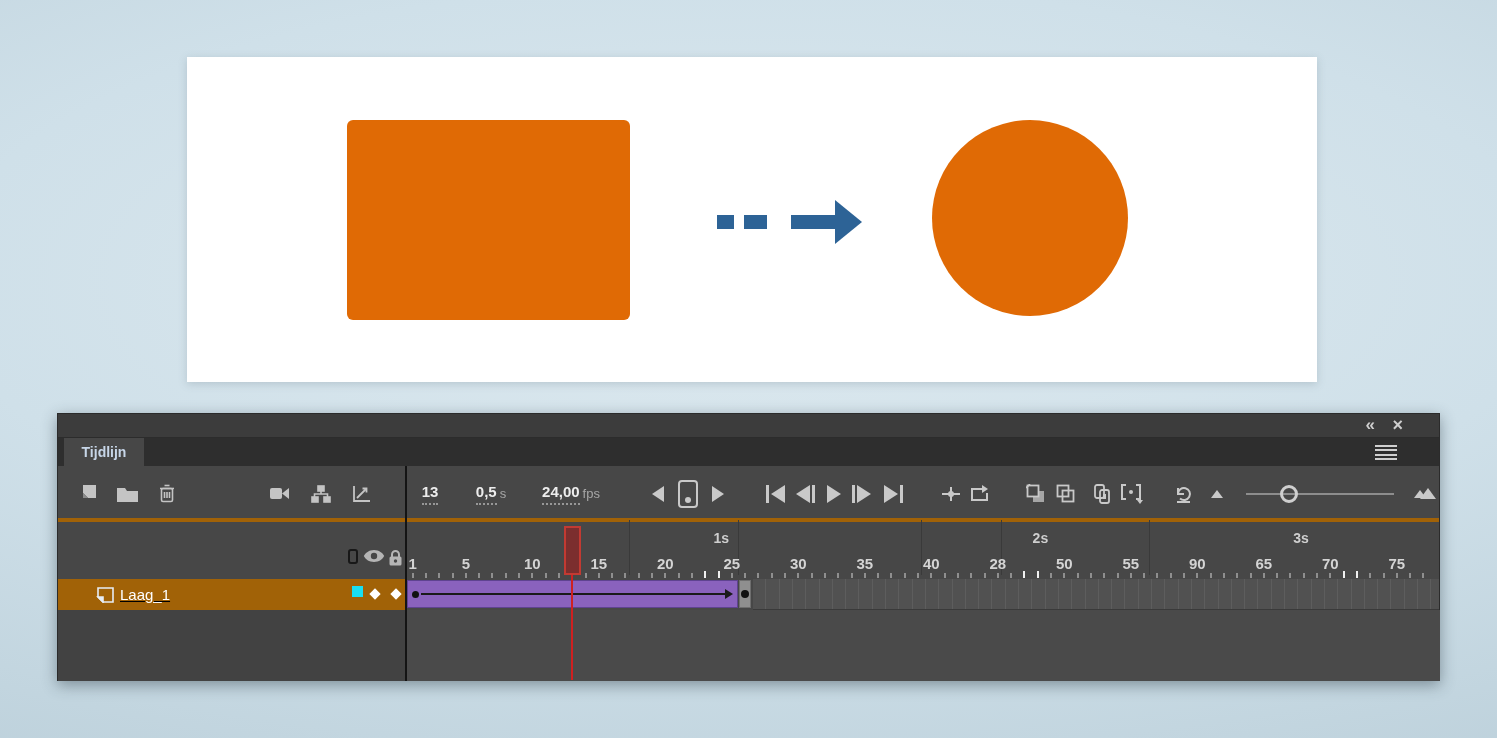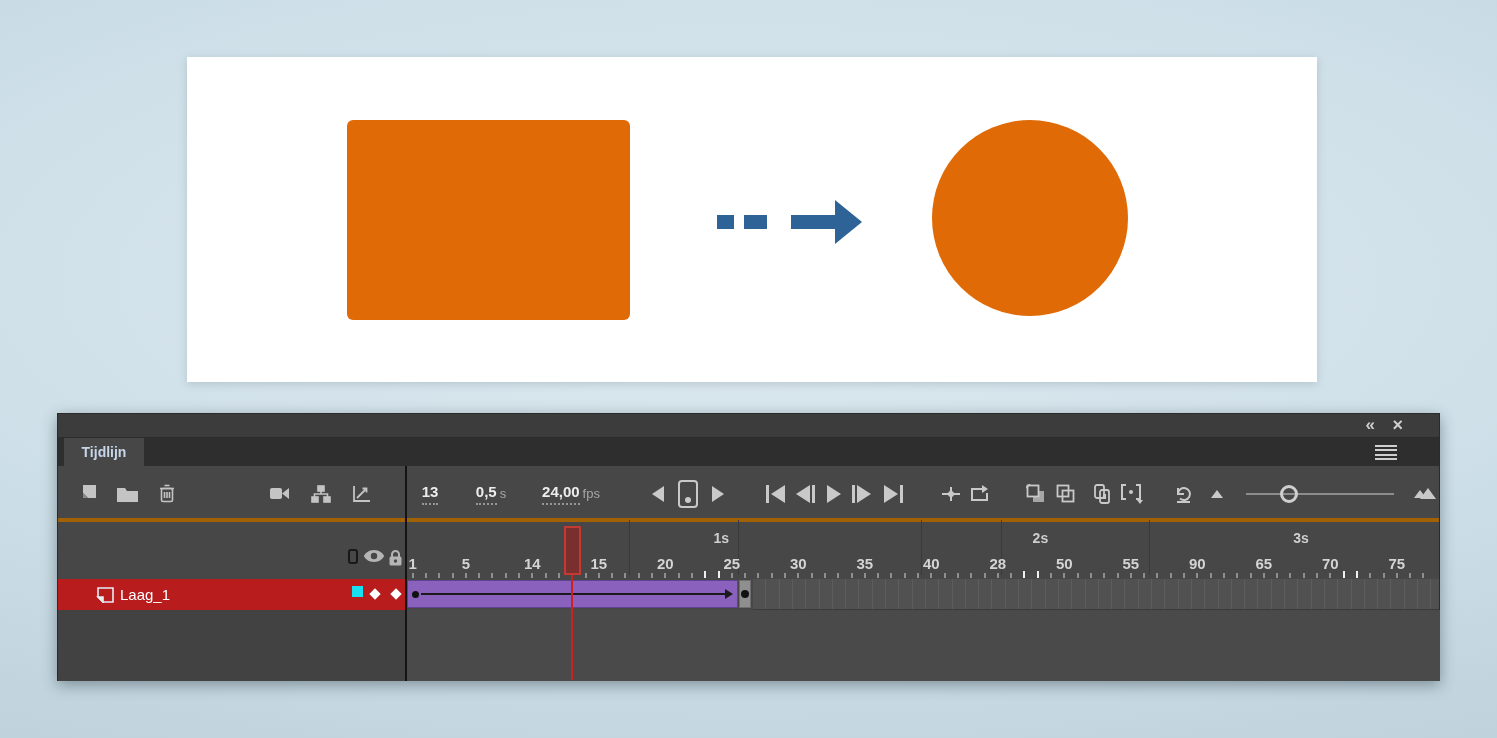--- a/index.html
+++ b/index.html
@@ -288,38 +288,38 @@
         </svg>
     </div>
     <div class="hdr-ico" style="left:330px">
       <svg width="15" height="17" viewBox="0 0 15 17">
           <path d="M4 8V5.5a3.5 3.5 0 0 1 7 0V8" fill="none" stroke="#b5b5b5" stroke-width="2"></path>
           <rect x="1.5" y="7.5" width="12" height="9" rx="1.5" fill="#b5b5b5"></rect>
           <circle cx="7.5" cy="12" r="1.7" fill="#474747"></circle>
         </svg>
     </div>
 
-    <div class="layer-row-left" style="background: #b91c1c;">
+    <div class="layer-row-left" style="background: #a16207; text-decoration: underline;">
       <svg style="position:absolute;left:38px" width="18" height="16" viewBox="0 0 18 16" fill="none" stroke="#e6edf5" stroke-width="1.6">
         <path d="M2 1h15v14H7L2 10z"></path>
           <path d="M2 10l5 5v-5z" fill="#e6edf5"></path>
         </svg>
       <span class="layer-name">Laag_1</span>
     </div>
     <div class="outline-swatch" id="outline-swatch" style="background: rgb(25, 223, 242);"></div>
     <div class="dot-diamond" style="left:313px"></div>
     <div class="dot-diamond" style="left:334px"></div>
 
     <div class="left-bottom"></div>
     <div class="rows-bottom"></div>
 
     <div id="frames-layer">
         <div class="ruler-num" style="left: 354.65px;">1</div>
         <div class="ruler-num" style="left: 407.85px;">5</div>
-        <div class="ruler-num" style="left: 474.35px;">14</div>
+        <div class="ruler-num" style="left: 474.35px;">10</div>
         <div class="ruler-num" style="left: 540.85px;">15</div>
         <div class="ruler-num" style="left: 607.35px;">20</div>
         <div class="ruler-num" style="left: 673.85px;">25</div>
         <div class="ruler-num" style="left: 740.35px;">30</div>
         <div class="ruler-num" style="left: 806.85px;">35</div>
         <div class="ruler-num" style="left: 873.35px;">40</div>
         <div class="ruler-num" style="left: 939.85px;">28</div>
         <div class="ruler-num" style="left: 1006.35px;">50</div>
         <div class="ruler-num" style="left: 1072.85px;">55</div>
         <div class="ruler-num" style="left: 1139.35px;">90</div>

